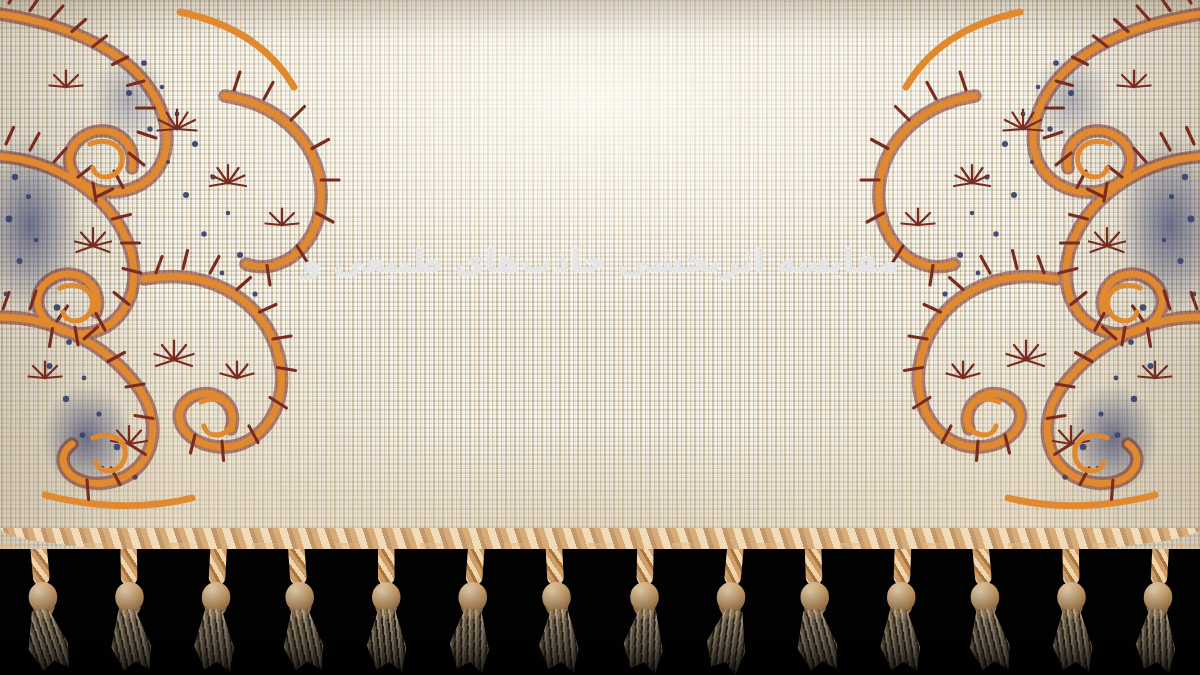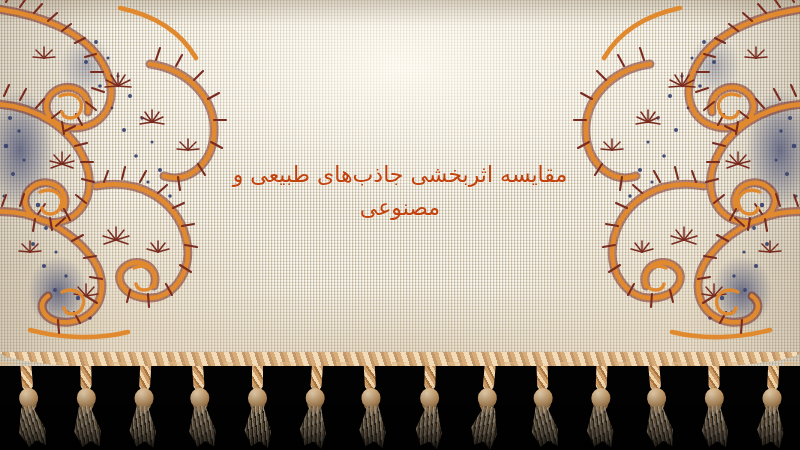--- a/index.html
+++ b/index.html
@@ -72,22 +72,22 @@
   .ornament.right{right:0;transform:scaleX(-1);}
   .ornament svg{display:block;width:100%;height:100%;}
 
   
   .title-block{
     position:absolute;left:150px;top:158px;width:500px;
     text-align:center;
     z-index:6;
   }
   .title-line{
-    color:#c2410c;
-    font-weight:normal;
+    color:#e5e5e5;
+    font-weight:bold;
     font-size:22px;
     line-height:33px;
     letter-spacing:0;
     white-space:nowrap;
     text-shadow:0 1px 0 rgba(255,255,255,.30);
   }
 
   
   .fringe{
     position:absolute;left:0;top:366px;width:800px;height:84px;
@@ -564,21 +564,20 @@
         <path d="M60,96 C74,90 86,100 80,112 C76,120 64,120 62,112"></path>
         <path d="M40,192 C54,186 66,196 60,208 C56,216 44,216 42,208"></path>
         <path d="M62,292 C76,286 88,296 82,308 C78,316 66,316 64,308"></path>
         <path d="M134,268 C148,262 160,272 154,284 C150,292 138,292 136,284"></path>
       </g>
     </svg>
   </div>
 
   <div class="title-block">
     <div class="title-line">مقایسه اثربخشی جاذب‌های طبیعی و</div>
-    <div class="title-line">مصنوعی</div>
   </div>
 
   <div class="selvedge"></div>
   <div class="selvedge-wave"></div>
 
   <div class="fringe" id="fringe">
       <div class="tassel" style="left: 748.429px; transform: rotate(3deg);">
         <div class="cord"></div>
         <div class="knot"></div>
         <div class="skirt" style="transform: rotate(1deg);"></div>

